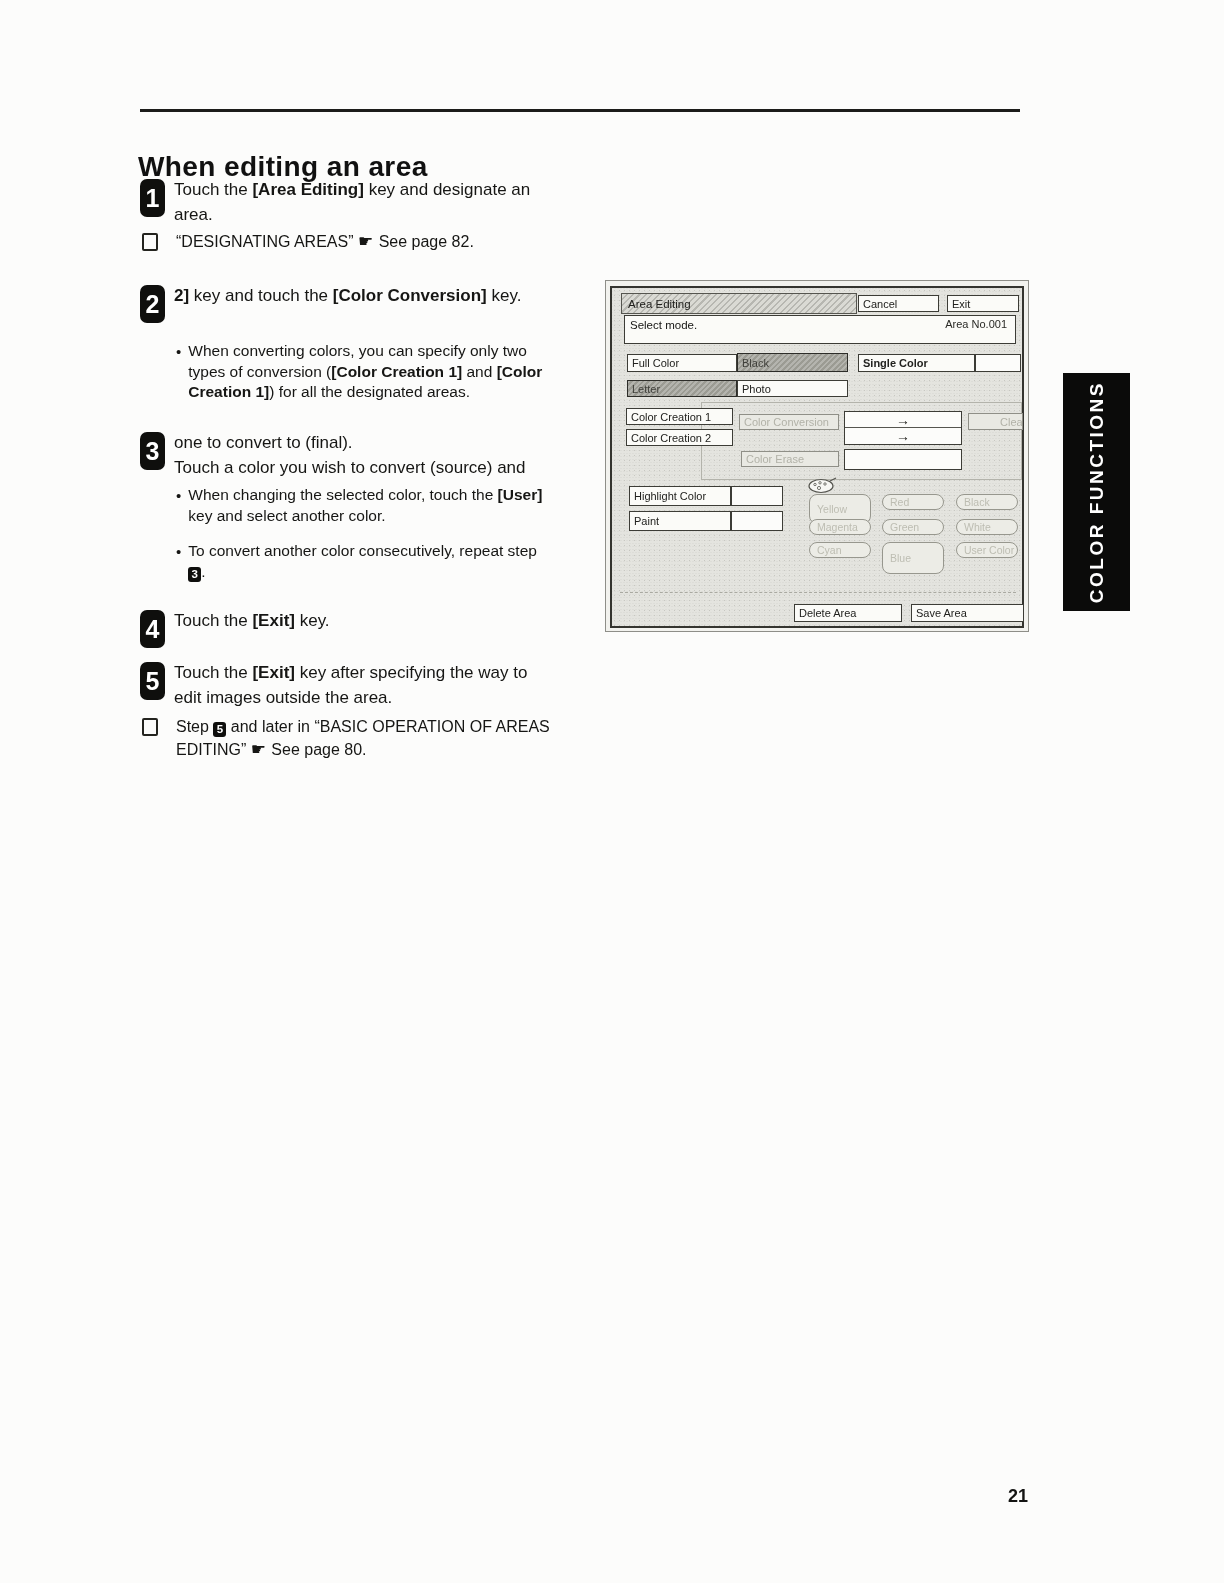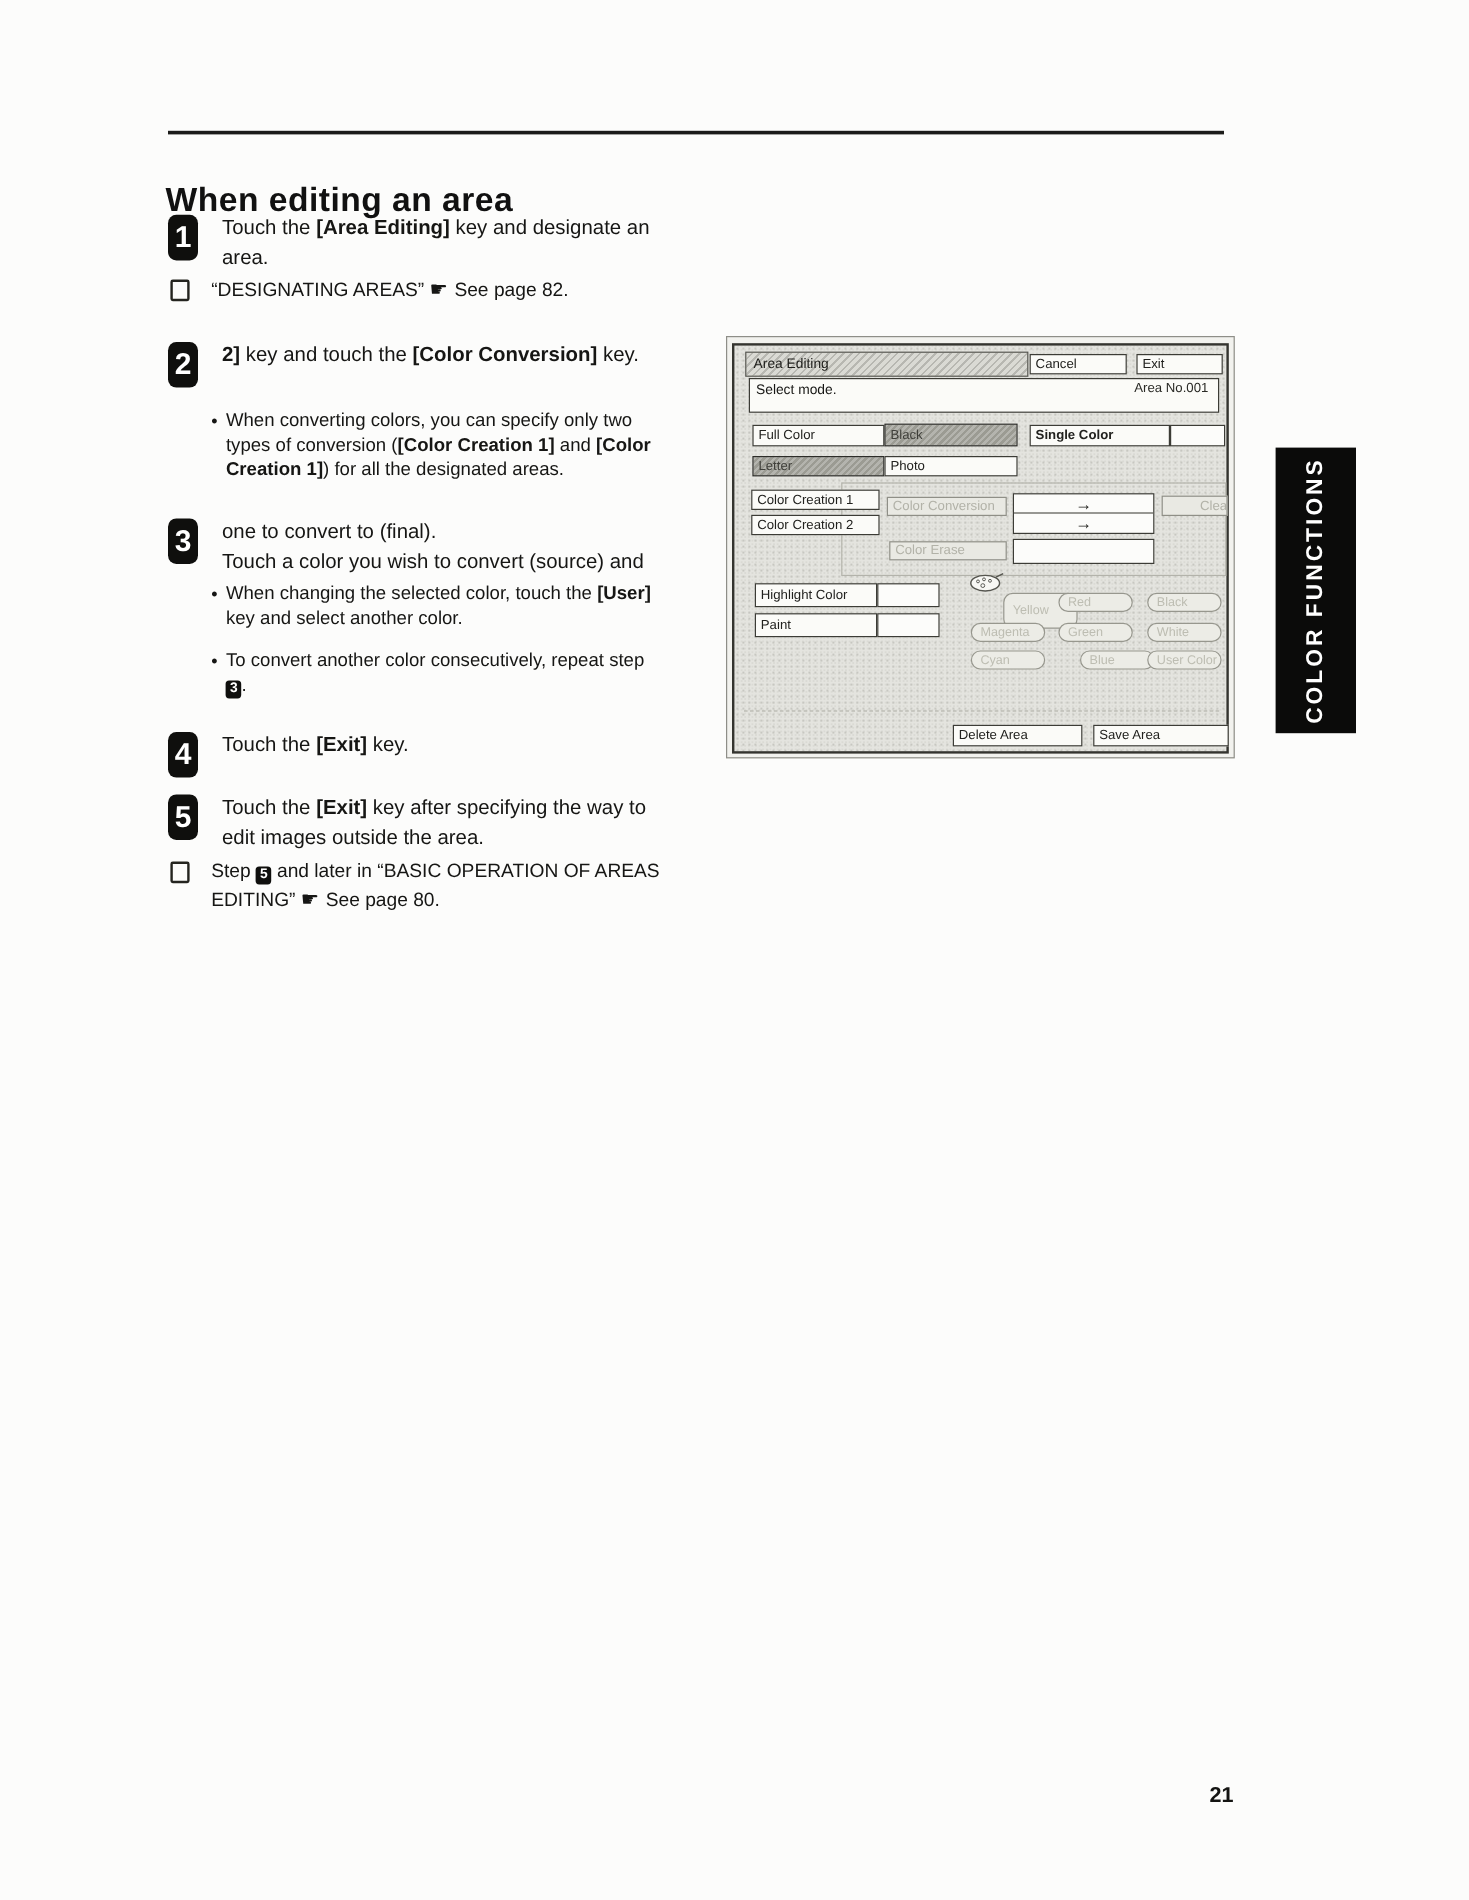--- a/index.html
+++ b/index.html
@@ -13,21 +13,21 @@
   
   .top-rule{position:absolute;left:140px;top:109px;width:880px;height:3px;background:#1c1c1a;}
   .page-title{position:absolute;left:138px;top:132px;font-size:28px;font-weight:bold;letter-spacing:.4px;color:#111;}
 
   .step{position:absolute;left:140px;display:flex;align-items:flex-start;}
   .badge{
     width:25px;height:38px;border-radius:7px;background:#0f0f0d;color:#fff;
     font-size:25px;font-weight:bold;display:flex;align-items:center;justify-content:center;
     flex:0 0 auto;margin-top:2px;
   }
-  .step-lines{margin-left:20px;width:450px;font-size:17px;line-height:25px;}
+  .step-lines{margin-left:9px;width:450px;font-size:17px;line-height:25px;}
   .b{font-weight:bold;}
   .inline-badge{
     display:inline-block;background:#0f0f0d;color:#fff;font-weight:bold;
     font-size:11.5px;line-height:15px;width:13px;height:15px;text-align:center;
     border-radius:3px;vertical-align:-1px;
   }
   .hand{font-size:17px;letter-spacing:1px;}
 
   .note{position:absolute;left:142px;display:flex;align-items:flex-start;}
   .note-box{
@@ -216,28 +216,28 @@
 
     <svg class="abs" style="left:195px;top:189px;" width="30" height="17" viewBox="0 0 30 17">
       <ellipse cx="14" cy="9" rx="12" ry="6.5" fill="#f7f7f4" stroke="#55554f" stroke-width="1.2"></ellipse>
       <circle cx="8" cy="7.5" r="1.2" fill="none" stroke="#55554f" stroke-width="0.8"></circle>
       <circle cx="13" cy="5.8" r="1.2" fill="none" stroke="#55554f" stroke-width="0.8"></circle>
       <circle cx="18" cy="7" r="1.2" fill="none" stroke="#55554f" stroke-width="0.8"></circle>
       <circle cx="12" cy="11" r="1.6" fill="none" stroke="#55554f" stroke-width="0.8"></circle>
       <path d="M23 4 L29 1" stroke="#55554f" stroke-width="1.2" fill="none"></path>
     </svg>
 
-    <div class="round-btn" style="left:197px;top:206px;width:62px;height:30px;margin-left:27px;">Yellow</div>
+    <div class="round-btn" style="left:197px;top:206px;width:62px;height:30px;">Yellow</div>
     <div class="round-btn" style="left:270px;top:206px;width:62px;height:16px;">Red</div>
     <div class="round-btn" style="left:344px;top:206px;width:62px;height:16px;">Black</div>
     <div class="round-btn" style="left:197px;top:231px;width:62px;height:16px;">Magenta</div>
     <div class="round-btn" style="left:270px;top:231px;width:62px;height:16px;">Green</div>
     <div class="round-btn" style="left:344px;top:231px;width:62px;height:16px;">White</div>
     <div class="round-btn" style="left:197px;top:254px;width:62px;height:16px;">Cyan</div>
-    <div class="round-btn" style="left:288px;top:254px;width:62px;height:16px;">Blue</div>
+    <div class="round-btn" style="left:270px;top:254px;width:62px;height:32px;">Blue</div>
     <div class="round-btn" style="left:344px;top:254px;width:62px;height:16px;">User Color</div>
 
     <div class="dash-line" style="left:8px;top:304px;width:396px;"></div>
     <div class="p-btn" style="left:182px;top:316px;width:108px;height:18px;">Delete Area</div>
     <div class="p-btn" style="left:299px;top:316px;width:113px;height:18px;">Save Area</div>
   </div>
 </div>
 
 <div class="side-tab">
   <span class="side-tab-label">COLOR FUNCTIONS</span>

